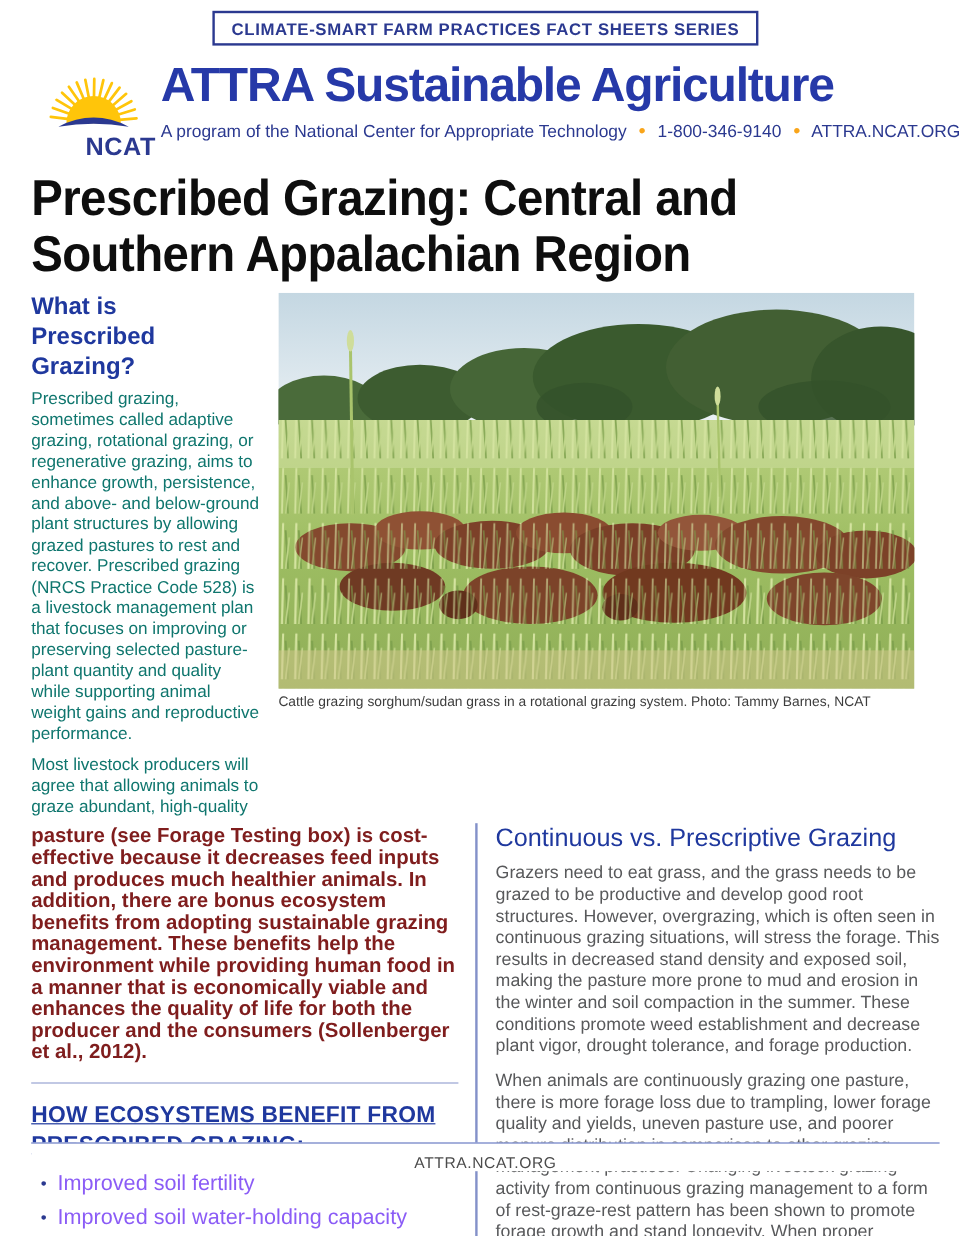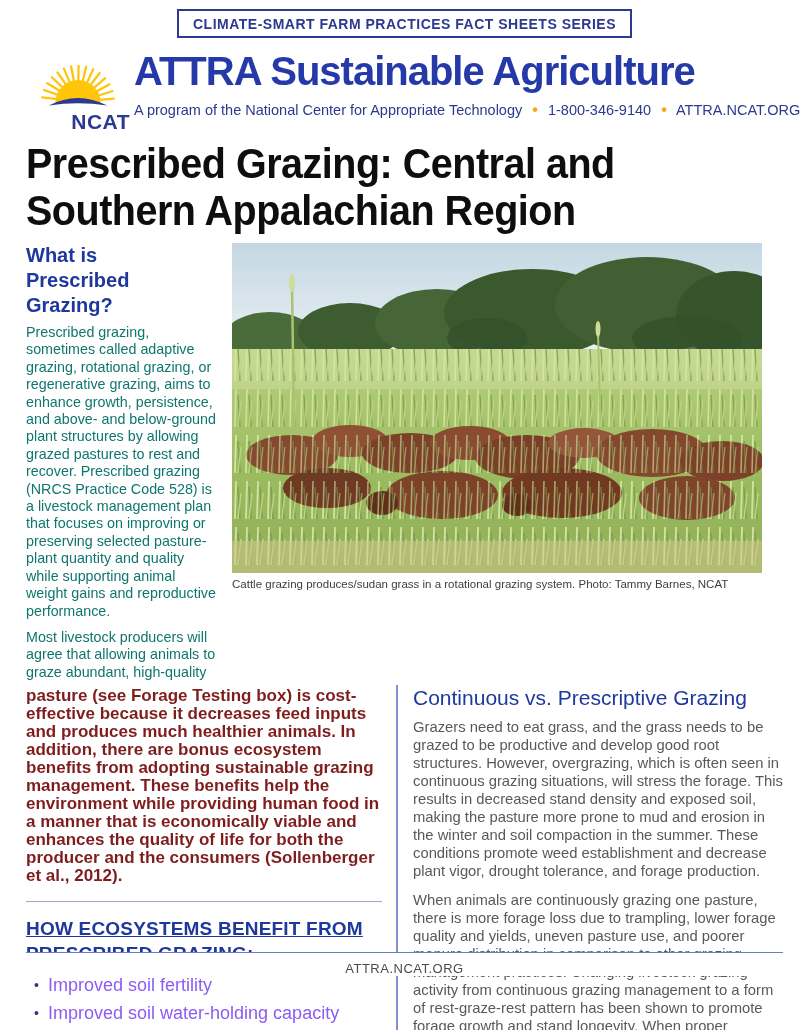--- a/index.html
+++ b/index.html
@@ -188,21 +188,21 @@
         <ellipse cx="490" cy="218" rx="42" ry="20" fill="#7c4128"></ellipse>
         <ellipse cx="95" cy="245" rx="44" ry="20" fill="#6f3a23"></ellipse>
         <ellipse cx="210" cy="252" rx="56" ry="24" fill="#7c4329"></ellipse>
         <ellipse cx="330" cy="250" rx="60" ry="25" fill="#71391f"></ellipse>
         <ellipse cx="455" cy="255" rx="48" ry="22" fill="#7e452b"></ellipse>
         <ellipse cx="150" cy="260" rx="16" ry="12" fill="#5f2f1a"></ellipse>
         <ellipse cx="285" cy="262" rx="15" ry="11" fill="#5f2f1a"></ellipse>
         <rect y="185" width="530" height="145" fill="url(#blades)" opacity="0.6"></rect>
         <rect y="298" width="530" height="32" fill="#cfc68a" opacity="0.55"></rect>
       </svg>
-      <figcaption>Cattle grazing produces/sudan grass in a rotational grazing system. Photo: Tammy Barnes, NCAT</figcaption>
+      <figcaption>Cattle grazing sorghum/sudan grass in a rotational grazing system. Photo: Tammy Barnes, NCAT</figcaption>
     </figure>
   </section>
 
   <section class="bottom-section">
     <div class="col-left">
       <p>pasture (see Forage Testing box) is cost-effective because it decreases feed inputs and produces much healthier animals. In addition, there are bonus ecosystem benefits from adopting sustainable grazing management. These benefits help the environment while providing human food in a manner that is economically viable and enhances the quality of life for both the producer and the consumers (Sollenberger et al., 2012).</p>
       <hr class="left-rule">
       <h3>HOW ECOSYSTEMS BENEFIT FROM PRESCRIBED GRAZING:</h3>
       <ul class="benefits">
         <li>Improved soil fertility</li>

